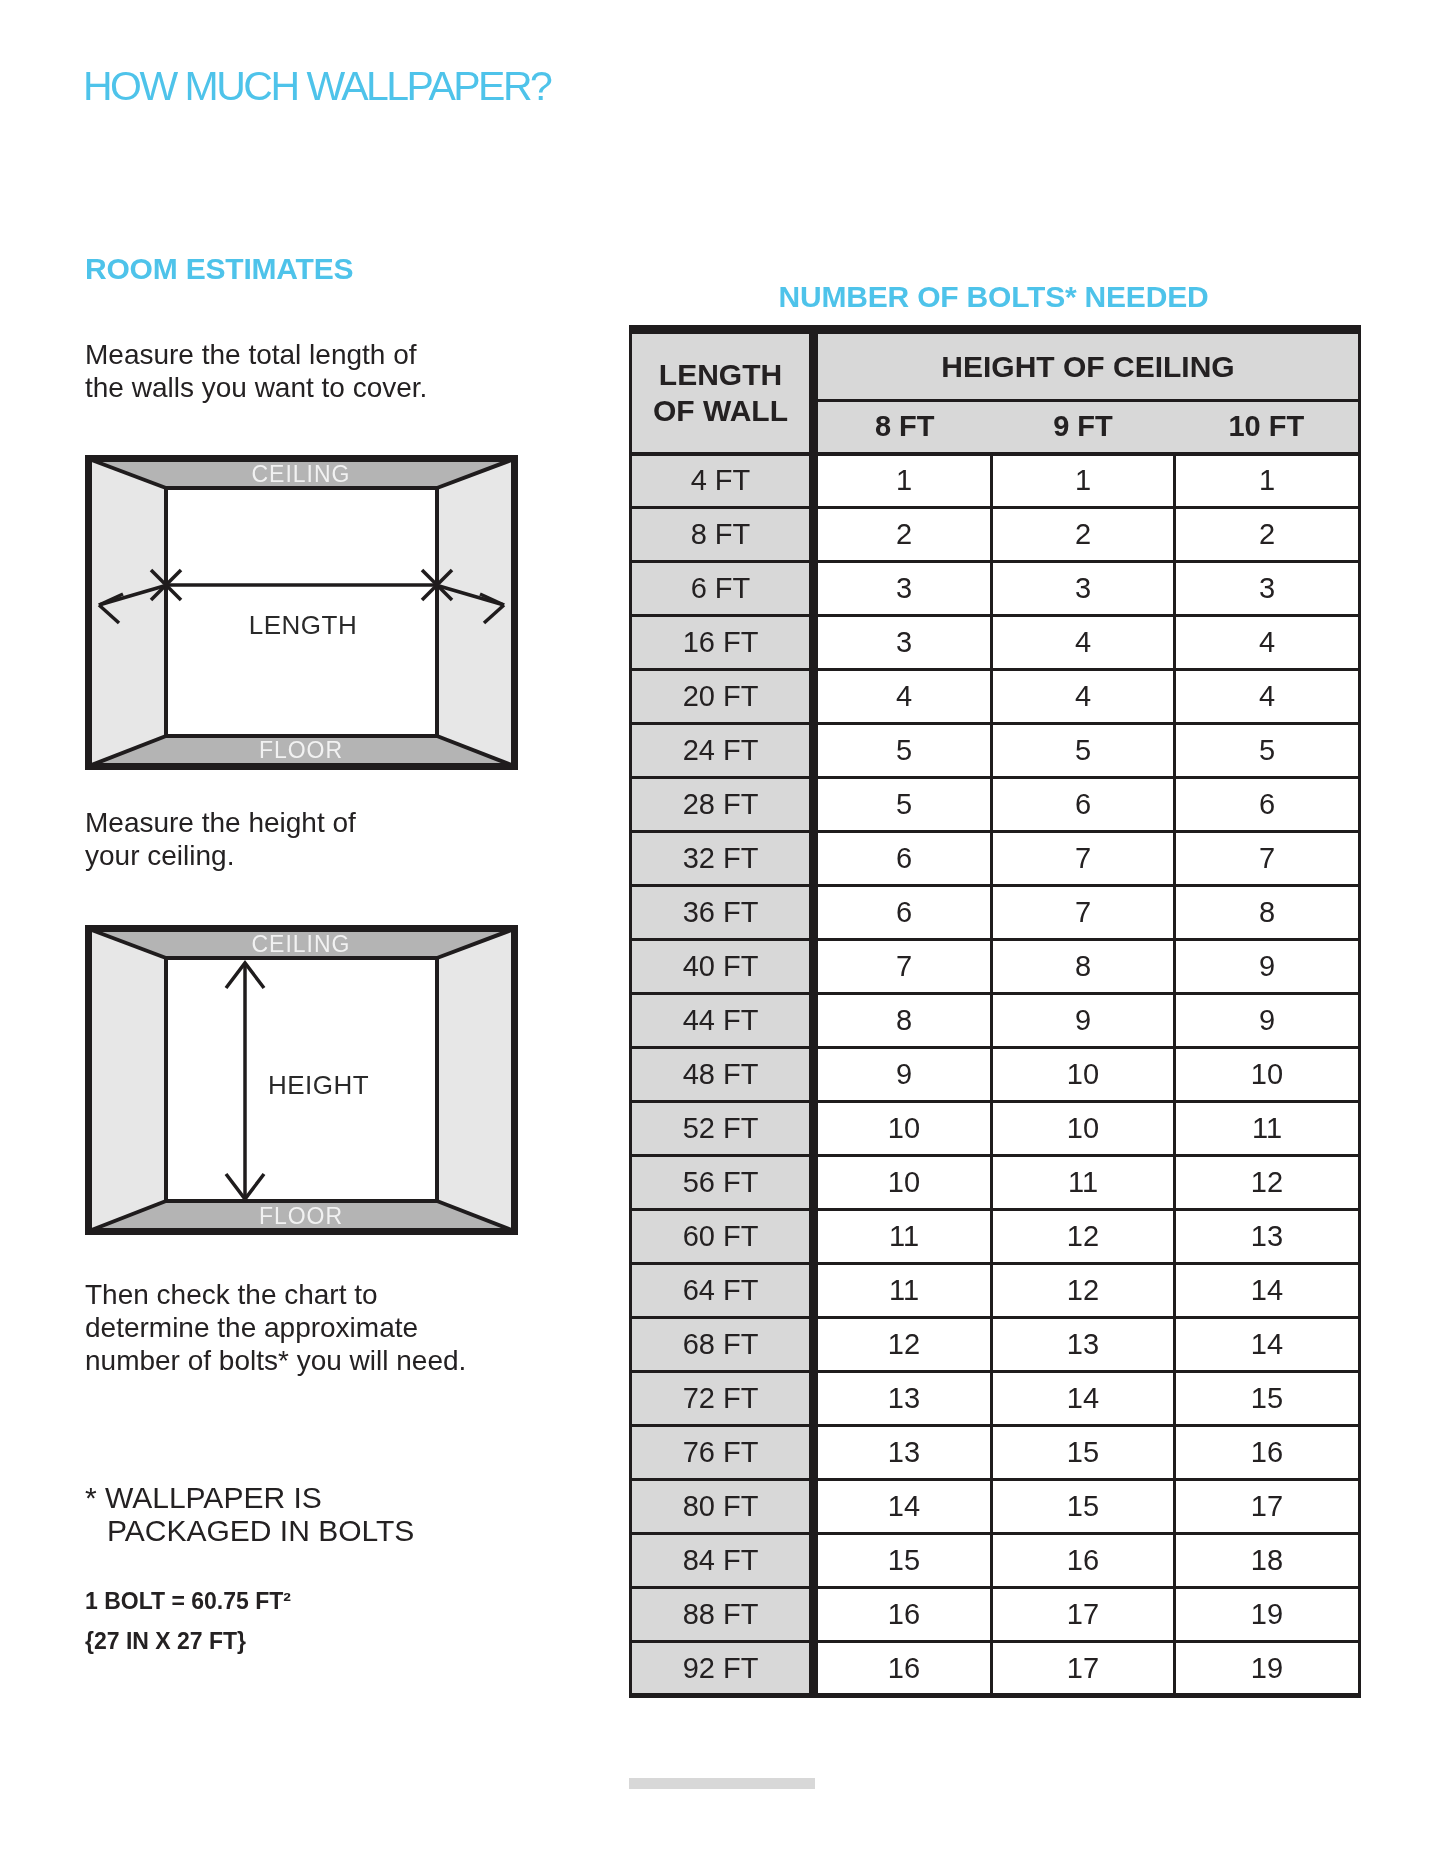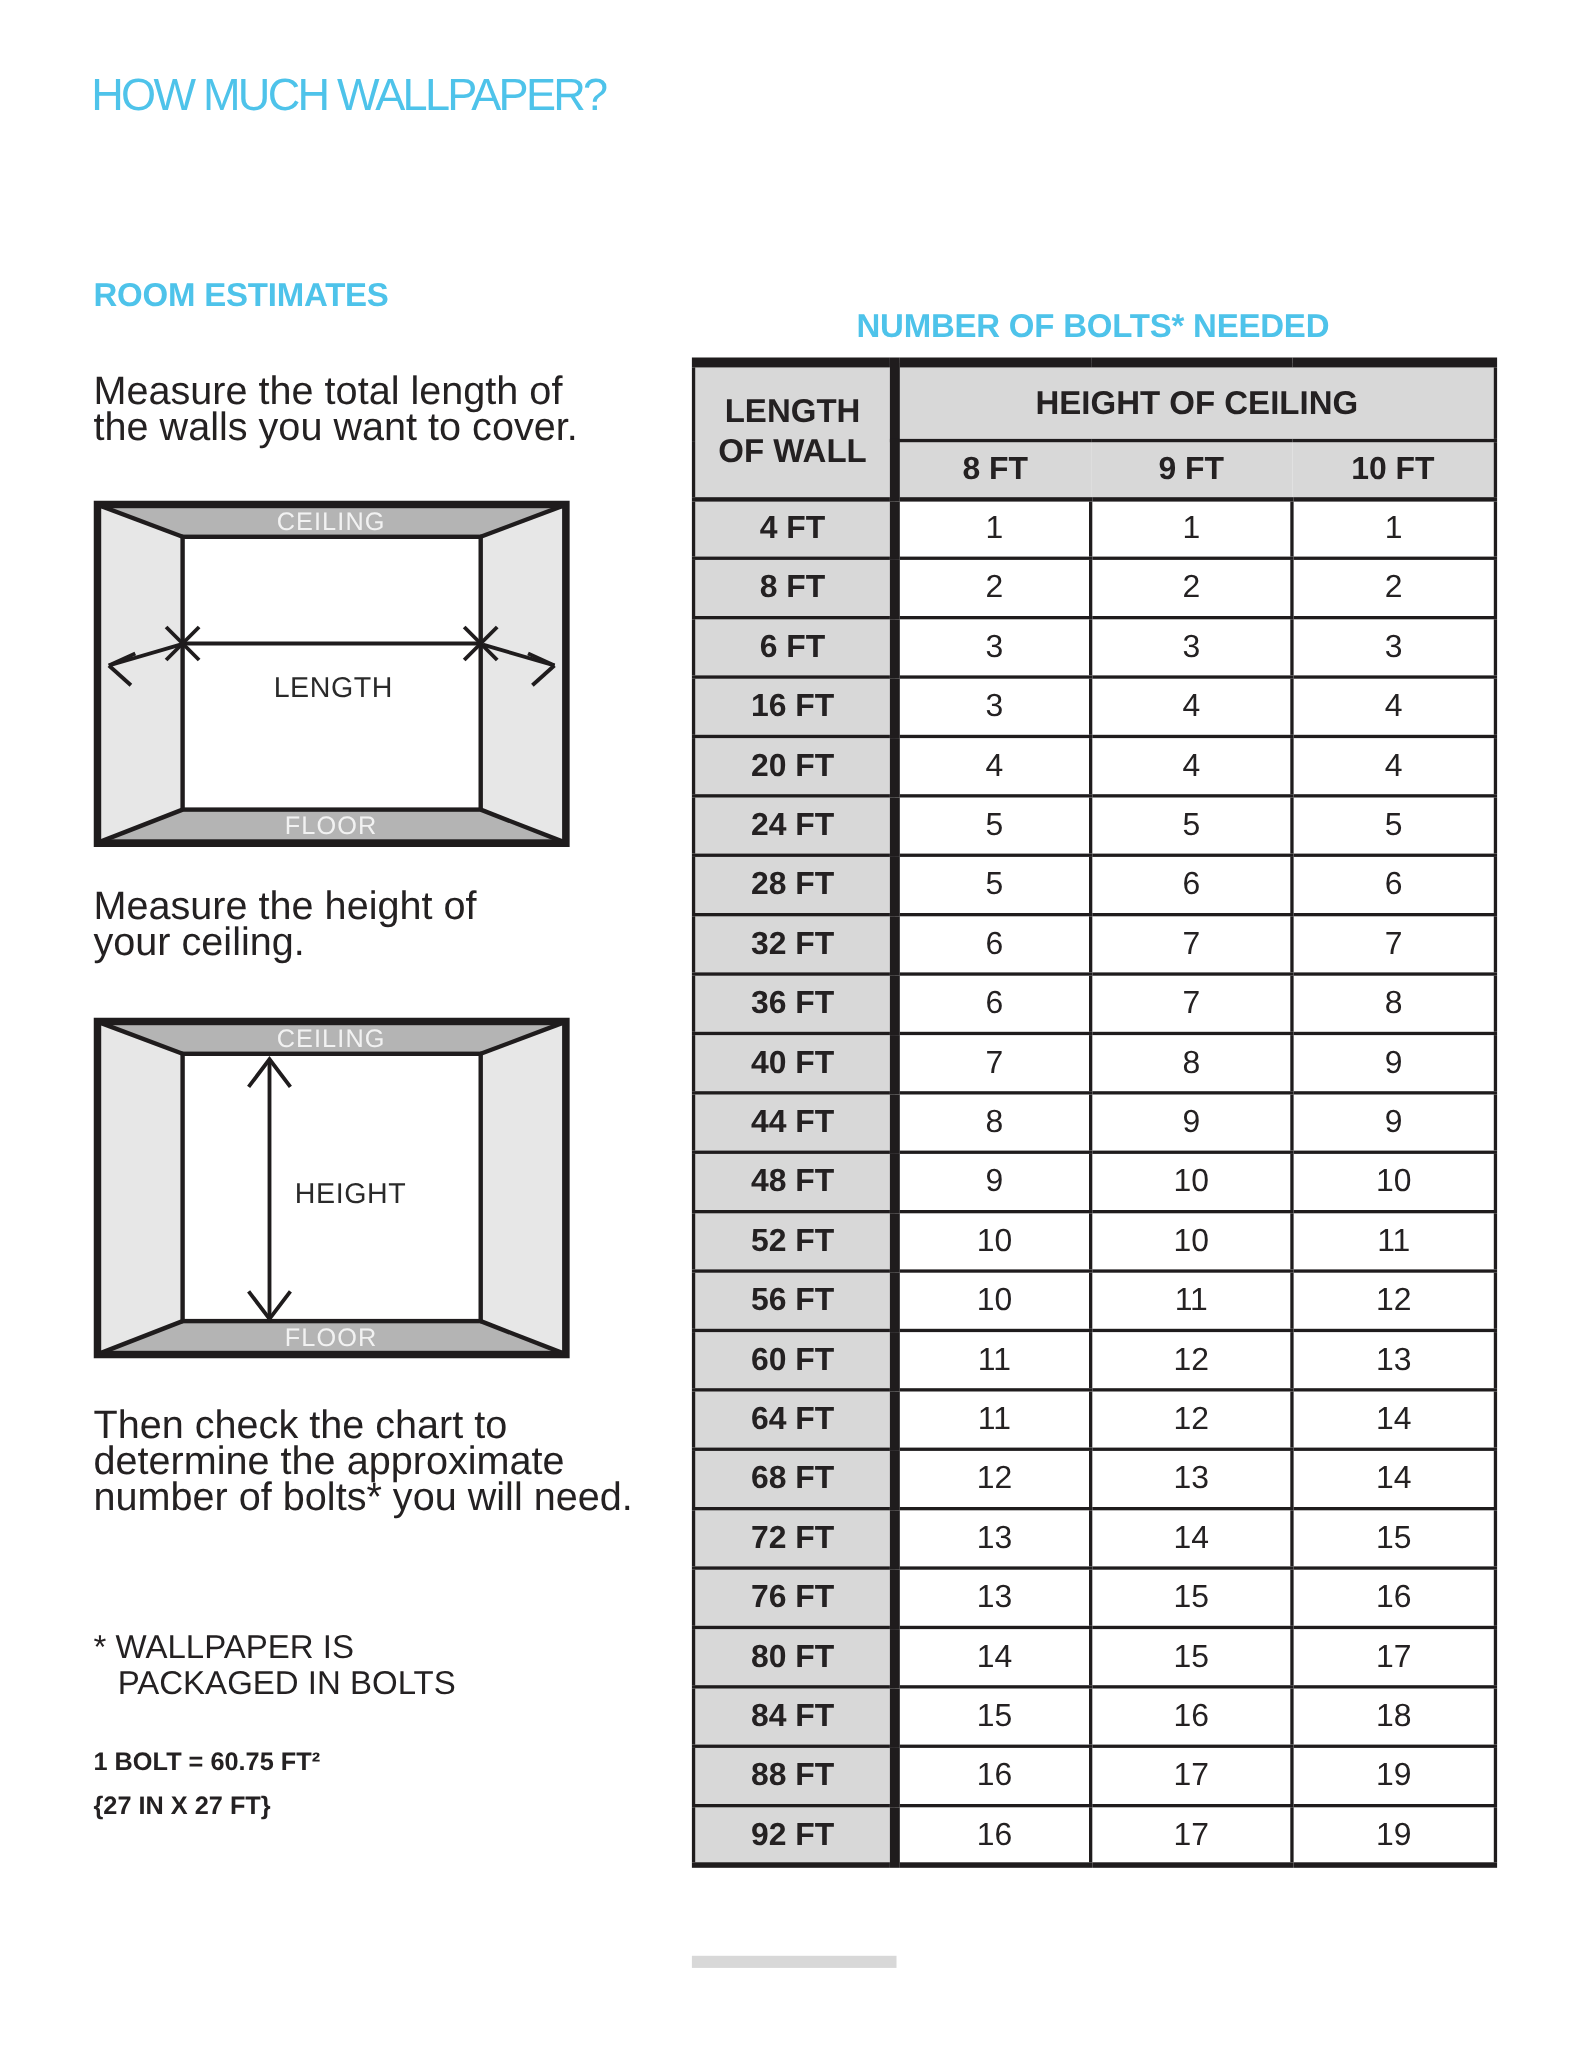--- a/index.html
+++ b/index.html
@@ -19,21 +19,21 @@
   .abs{position:absolute}
   .title{
     left:83px;top:66px;font-size:41px;font-weight:normal;color:var(--blue);
     letter-spacing:-2.5px;line-height:1;white-space:nowrap;
   }
   .subhead{
     font-size:30px;font-weight:bold;color:var(--blue);letter-spacing:-0.2px;white-space:nowrap;
   }
   .subhead.left{left:85px;top:252px}
   .subhead.right{left:629px;top:280px;width:729px;text-align:center}
-  .para{font-size:36px;line-height:33px;color:var(--ink)}
+  .para{font-size:28px;line-height:33px;color:var(--ink)}
   .p1{left:85px;top:338px}
   .p2{left:85px;top:806px}
   .p3{left:85px;top:1278px}
   .fn{left:85px;top:1481px;font-size:30px;font-weight:normal;line-height:33px}
   .fn .indent{padding-left:22px}
   .boltinfo{left:85px;top:1581px;font-size:23px;font-weight:bold;line-height:40px}
 
   .bolt-table{
     position:absolute;left:629px;top:325px;width:729px;
     border-collapse:collapse;table-layout:fixed;
@@ -56,21 +56,21 @@
   th.sub{
     height:53px;background:var(--cellgray);
     border-bottom:4px solid var(--line);
     font-size:29px;font-weight:bold;
   }
   .bolt-table tr.datarow td{height:54px;border-bottom:3px solid var(--line);font-size:29px}
   .bolt-table tr.datarow:last-child td{border-bottom:5px solid var(--line)}
   td.lab{
     background:var(--cellgray);
     border-right:9px solid var(--line);
-    font-weight:bold;
+    font-weight:normal;
     margin-left:38px;
   }
   td.val{background:#ffffff;border-left:3px solid var(--line)}
   .gray-tab{left:629px;top:1778px;width:186px;height:11px;background:var(--cellgray)}
 
   .diag{position:absolute;left:85px}
   .diag.one{top:455px}
   .diag.two{top:925px}
   .diag text{font-family:"Liberation Sans","DejaVu Sans",sans-serif}
   .facelabel{fill:#f2f2f2;font-size:23px;letter-spacing:1px}

